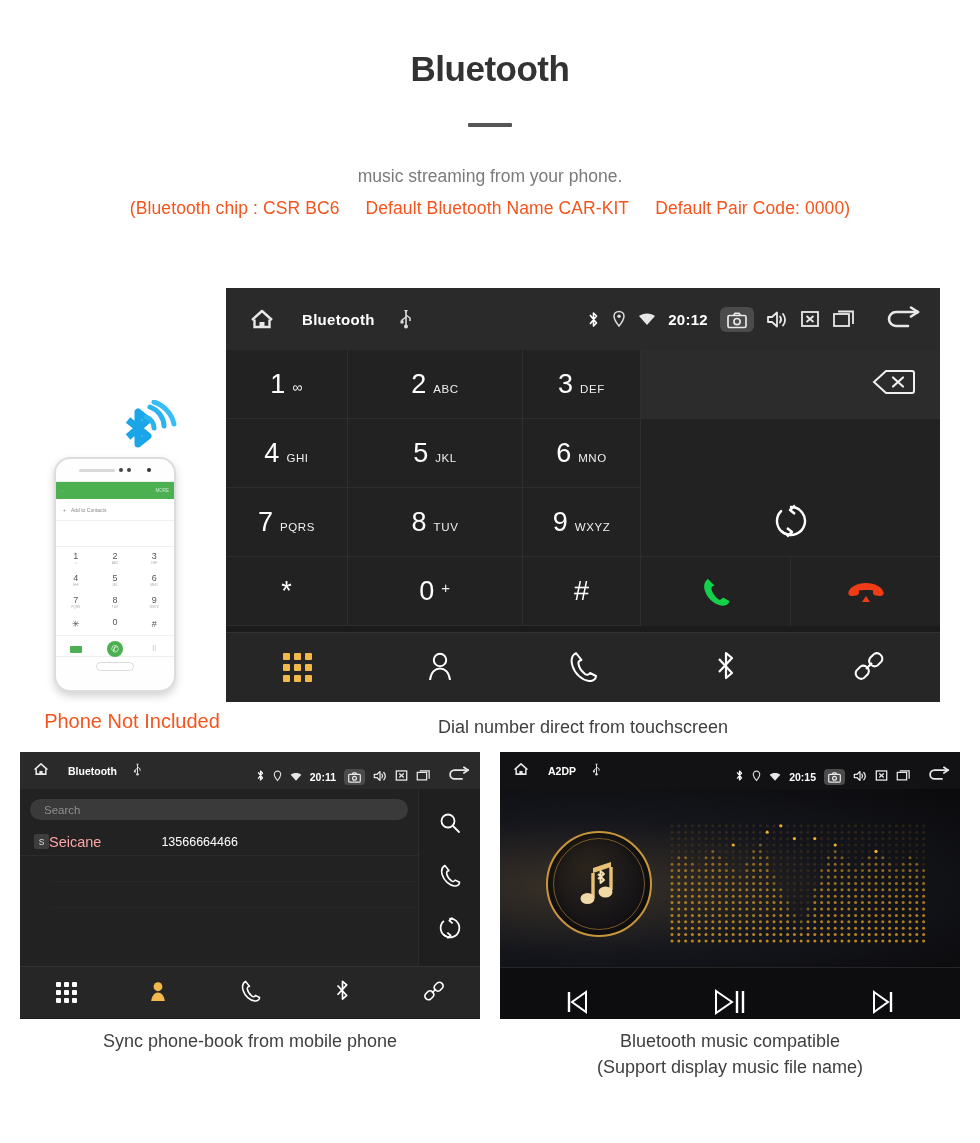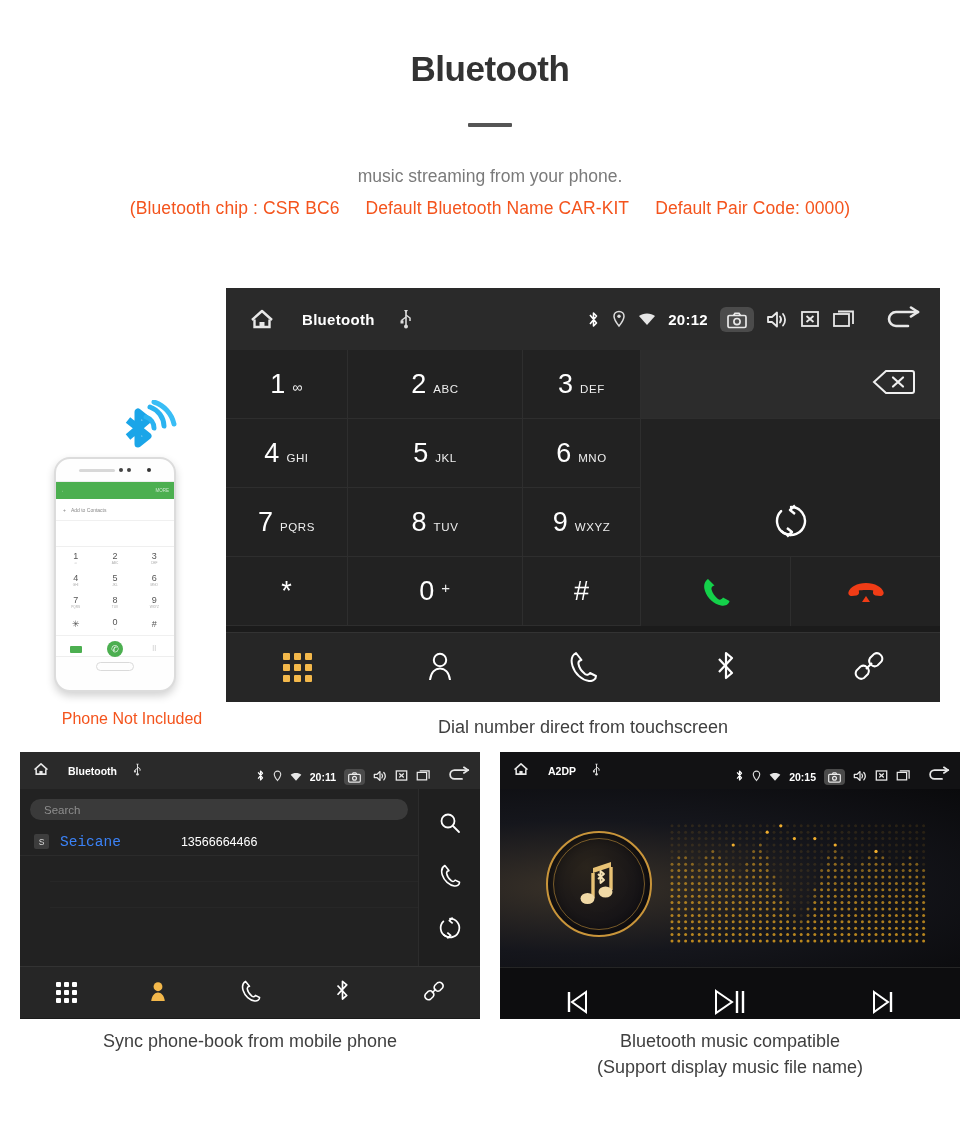--- a/index.html
+++ b/index.html
@@ -116,21 +116,21 @@
   .hs-keys div s{ font-size:3.2px; text-decoration:none; color:#aaa;}
   .hs-act{ display:grid; grid-template-columns:repeat(3,1fr); height:27px; align-items:center;
     justify-items:center; border-top:1px solid #f0f0f0;}
   .hs-call{ width:16px; height:16px; background:#4caf50; border-radius:50%;
     display:flex; align-items:center; justify-content:center; color:#fff; font-size:9px;}
   .hs-vid{ width:12px; height:7px; background:#4caf50; border-radius:1px;}
   .hs-bot{ height:18px; display:flex; align-items:center; justify-content:center;}
   .hs-home{ width:38px; height:9px; border:1px solid #dadada; border-radius:5px;}
   .phone-note{
     position:absolute; top:310px; left:-6px; width:200px; text-align:center;
-    color:#f4541d; font-size:16px;
+    color:#f4541d; font-size:20px;
   }
 
   
   .cap{ position:absolute; text-align:center; font-size:18px; color:#3f3f3f; line-height:1.45;}
   .cap-main{ left:226px; top:714px; width:714px;}
   .cap-left{ left:20px; top:1028px; width:460px;}
   .cap-right{ left:500px; top:1028px; width:460px;}
 
   
   .pb{ position:absolute; left:20px; top:752px; width:460px; height:267px; background:#1b1b1b;}
@@ -147,21 +147,21 @@
     display:flex; align-items:center; padding-left:14px; color:#8e8e8e; font-size:11.5px;
   }
   .contact-row{
     display:flex; align-items:center; height:28px; margin-top:8px; padding-left:14px;
     border-bottom:1px solid #2b2b2b; cursor:pointer;
   }
   .badge{
     width:15px; height:15px; background:#3d3d3d; color:#ddd; font-size:8.5px;
     display:flex; align-items:center; justify-content:center; border-radius:2px;
   }
-  .cname{ color:#3b82f6; font-size:14.5px; margin-left:11px;font-family:Liberation Mono, monospace;}
+  .cname{ color:#fca5a5; font-size:14.5px; }
   .cnum{ color:#fff; font-size:12.5px; margin-left:60px;}
   .empty-row{ height:26px; margin-left:30px; border-bottom:1px solid #272727;}
   .pb-side{ width:62px; background:#1f1f1f; border-left:1px solid #2c2c2c;
     display:flex; flex-direction:column; align-items:center; justify-content:space-around;
     padding:10px 0;}
   .pb-side > div{ cursor:pointer; }
   .mini-nav{ height:52px; background:#262626; display:flex; align-items:center; border-top:1px solid #333;}
   .mini-nav > div{ flex:1; display:flex; align-items:center; justify-content:center; cursor:pointer;}
 
   

